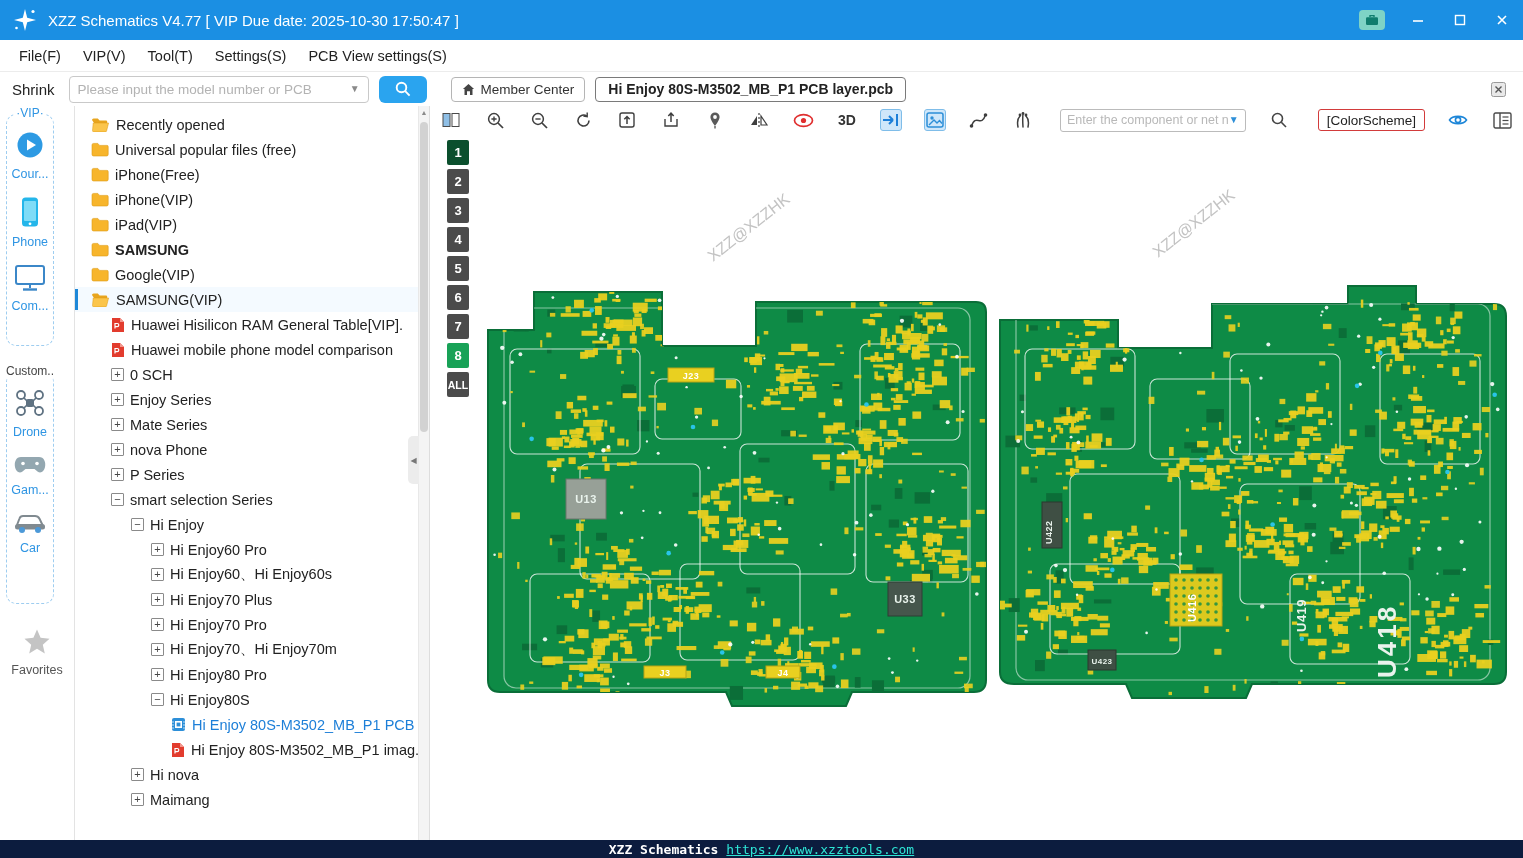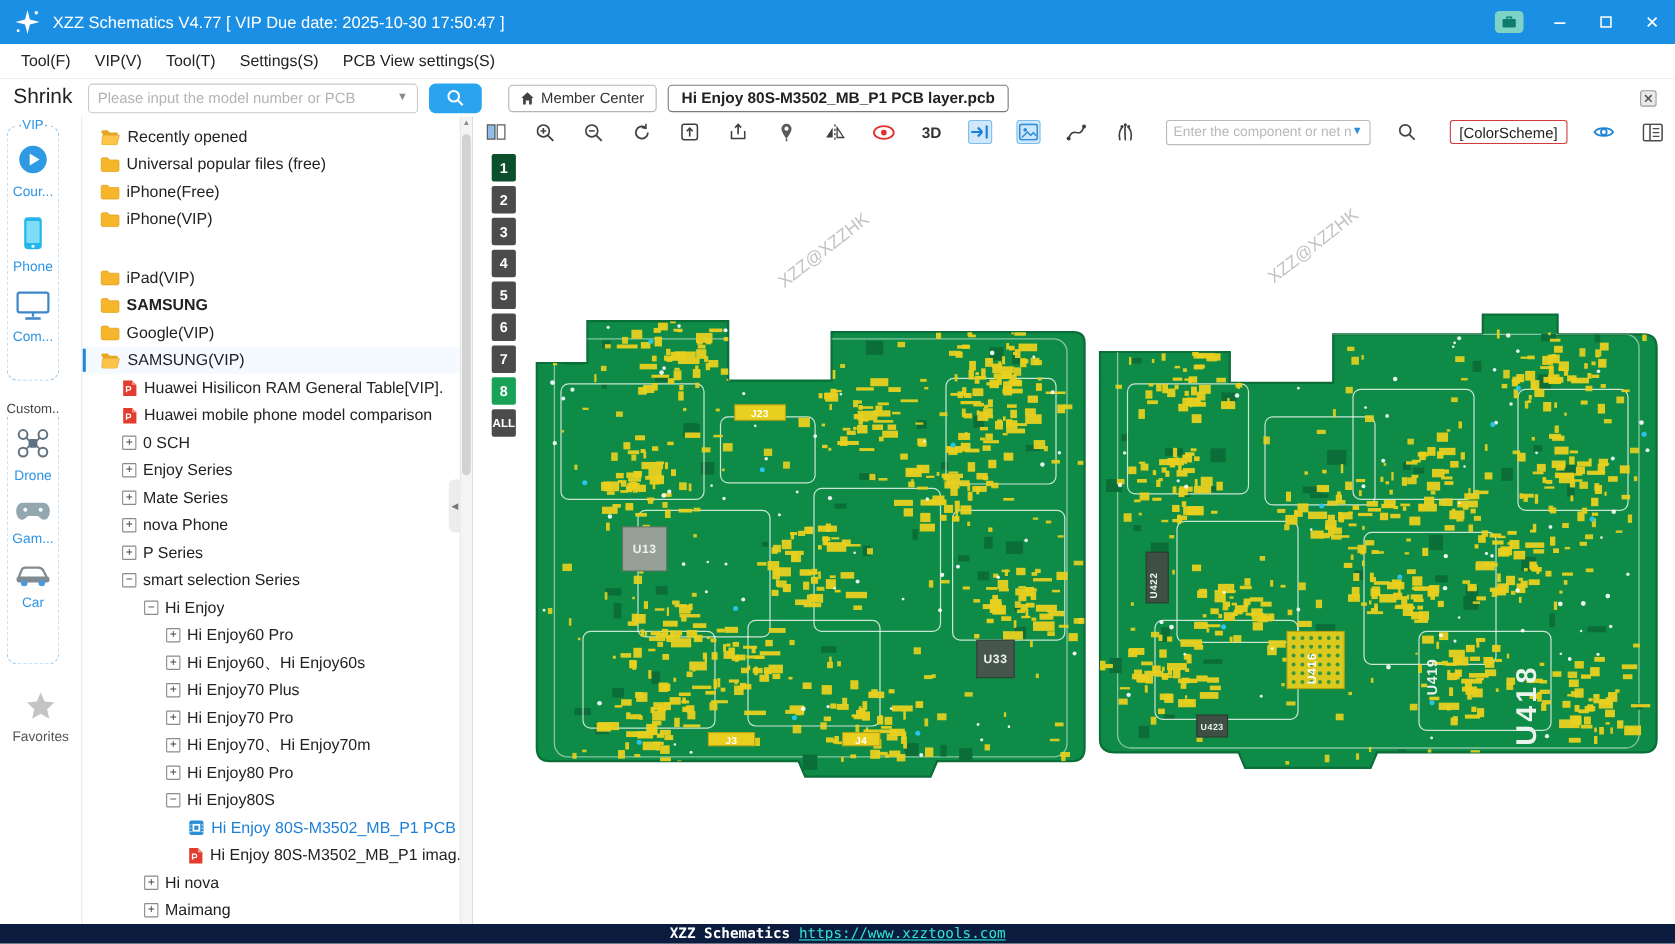--- a/index.html
+++ b/index.html
@@ -12,21 +12,21 @@
   .win-ctrls{margin-left:auto;display:flex;align-items:center;gap:24px}
   .safe-btn{width:26px;height:20px;border-radius:4px;background:#7ed3c6;display:flex;align-items:center;justify-content:center}
   .wbtn{width:18px;height:18px;display:flex;align-items:center;justify-content:center}
 
   
   .menubar{height:32px;display:flex;align-items:center;padding:0 8px;background:#fff;border-bottom:1px solid #ececec}
   .menu-item{padding:5px 11px;font-size:14.5px;cursor:default}
 
   
   .topbar{height:34px;display:flex;align-items:center;gap:10px;padding:0 8px;background:#fff}
-  .shrink{font-size:19px;padding:0 4px}
+  .shrink{font-size:15px;padding:0 4px}
   .model-search{width:300px;height:27px;border:1px solid #c9c9c9;border-radius:4px;display:flex;align-items:center;padding:0 8px;background:#fff}
   .model-search input{border:none;outline:none;flex:1;font-size:13.5px;font-family:inherit;color:#444}
   .model-search input::placeholder{color:#b3b3b3}
   .caret{color:#8a8a8a;font-size:10px;line-height:1}
   .search-btn{width:48px;height:27px;border-radius:6px;background:#2aa4ef;display:flex;align-items:center;justify-content:center}
   .member-btn{height:25px;border:1px solid #b5b5b5;border-radius:4px;display:flex;align-items:center;gap:6px;padding:0 10px;font-size:13.5px;color:#333;margin-left:14px;white-space:nowrap}
   .doc-tab{height:25px;border:1px solid #7a7a7a;border-radius:4px;display:flex;align-items:center;padding:0 12px;font-weight:700;font-size:14px;white-space:nowrap}
   .doc-close{margin-left:auto;margin-right:8px;display:flex}
 
   
@@ -111,21 +111,21 @@
       </span>
     <span class="wbtn">
         <svg width="14" height="14" viewBox="0 0 14 14">
           <path d="M3 3 L11 11 M11 3 L3 11" stroke="#fff" stroke-width="1.6"></path>
         </svg>
       </span>
   </div>
 </div>
 
 <div class="menubar" id="menubar">
-    <span class="menu-item">Tool(F)</span>
+    <span class="menu-item">File(F)</span>
     <span class="menu-item">VIP(V)</span>
     <span class="menu-item">Tool(T)</span>
     <span class="menu-item">Settings(S)</span>
     <span class="menu-item">PCB View settings(S)</span>
   </div>
 
 <div class="topbar">
   <span class="shrink">Shrink</span>
   <div class="model-search">
     <input placeholder="Please input the model number or PCB" style="">
@@ -254,21 +254,21 @@
           <span class="lbl">iPhone(Free)</span>
         </div>
         <div class="trow" style="padding-left: 16px;">
           <span class="ticn">
             <svg width="18" height="15" viewBox="0 0 18 15">
               <path d="M1 3 a1.6 1.6 0 0 1 1.6-1.6 h4.2 l1.8 2 H16 a1.2 1.2 0 0 1 1.2 1.2 V12.4 a1.6 1.6 0 0 1 -1.6 1.6 H2.6 A1.6 1.6 0 0 1 1 12.4 Z" fill="#f7b52c" stroke="#dd9a15" stroke-width="0.6"></path>
             </svg>
           </span>
           <span class="lbl">iPhone(VIP)</span>
         </div>
-        <div class="trow" style="padding-left: 16px; margin-top: 28px;">
+        <div class="trow" style="padding-left: 16px;">
           <span class="ticn">
             <svg width="18" height="15" viewBox="0 0 18 15">
               <path d="M1 3 a1.6 1.6 0 0 1 1.6-1.6 h4.2 l1.8 2 H16 a1.2 1.2 0 0 1 1.2 1.2 V12.4 a1.6 1.6 0 0 1 -1.6 1.6 H2.6 A1.6 1.6 0 0 1 1 12.4 Z" fill="#f7b52c" stroke="#dd9a15" stroke-width="0.6"></path>
             </svg>
           </span>
           <span class="lbl">iPad(VIP)</span>
         </div>
         <div class="trow" style="padding-left: 16px; font-weight: bold;">
           <span class="ticn">
             <svg width="18" height="15" viewBox="0 0 18 15">

